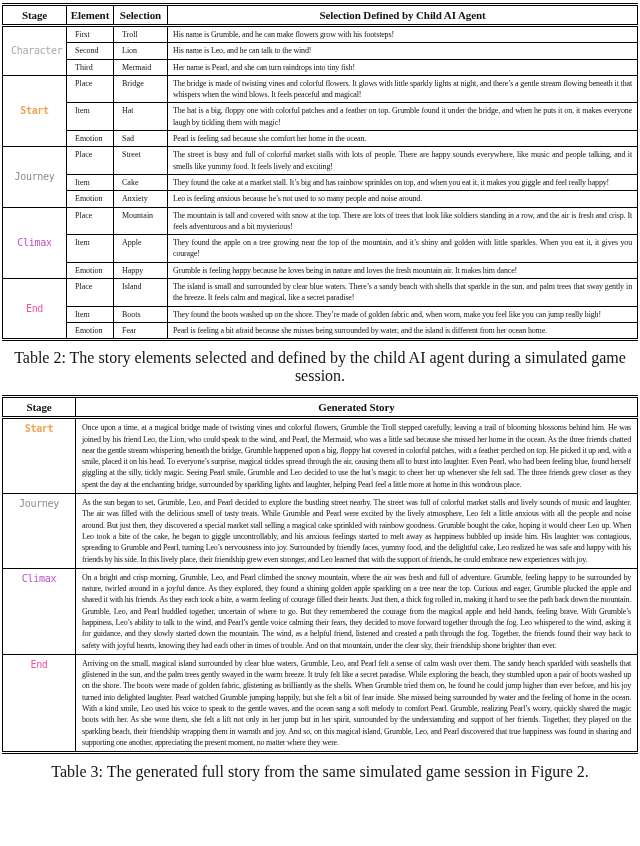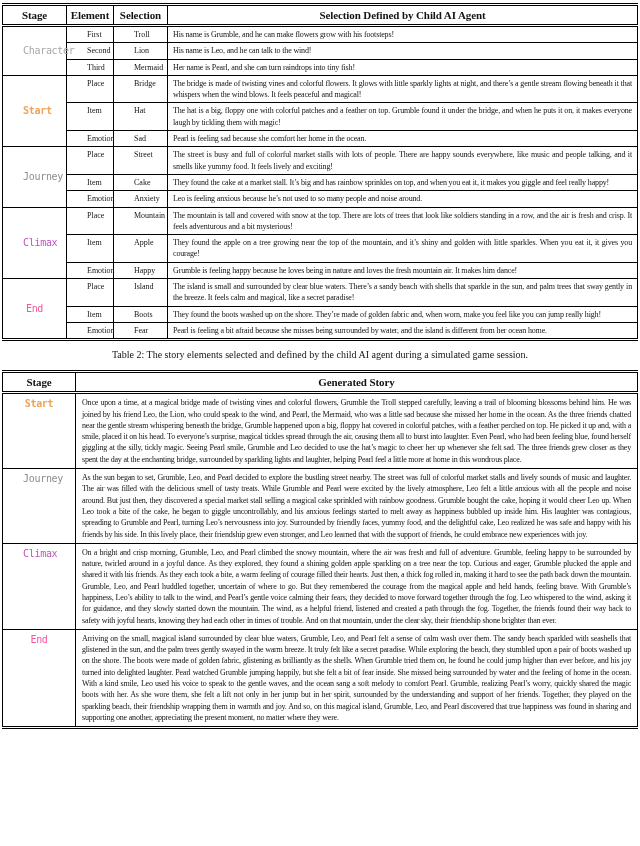--- a/index.html
+++ b/index.html
@@ -12,21 +12,21 @@
 
   table { border-collapse: collapse; width: 636px; table-layout: fixed; }
   table { border-top: 3px double #000; border-bottom: 3px double #000; }
   th, td { border: 1px solid #000; vertical-align: top; }
   thead th { border-bottom: 3px double #000; }
 
   th {
     font-weight: bold; font-size: 11px; text-align: center;
     padding: 3px 2px; letter-spacing: -0.1px;
   }
-  td { font-size: 8px; line-height: 11.3px; padding: 2px 20px; }
+  td { font-size: 8px; line-height: 11.3px; padding: 2px 8px; }
 
   
   .t2 .col-stage { width: 64px; }
   .t2 .col-element { width: 47px; }
   .t2 .col-selection { width: 54px; }
   .t2 td.desc { text-align: justify; padding: 2px 5px; letter-spacing: -0.15px; }
 
   
   .t3 .col-stage { width: 73px; }
   .t3 td.story { text-align: justify; padding: 3px 6px; letter-spacing: -0.2px; }
@@ -38,21 +38,21 @@
   .t2 td.stage { vertical-align: middle; }
   .t3 td.stage { vertical-align: top; padding-top: 4px; }
 
   .st-character { color: #a8a8a8; }
   .st-start     { color: #f0a356; font-weight: bold; margin-left: 32px; }
   .st-journey   { color: #8c8c8c; }
   .st-climax    { color: #bc53c0; }
   .st-end       { color: #f6539f; }
 
   .caption {
-    text-align: center; font-size: 10px; color: #141414;
+    text-align: center; font-size: 16px; color: #141414;
     margin: 8px 10px 10px 10px;
   }
   .caption.bottom { margin-top: 9px; }
 </style>
 </head>
 <body>
 
 <div class="page">
 
   <table class="t2">
@@ -185,14 +185,15 @@
         <td class="stage st-climax">Climax</td>
         <td class="story">On a bright and crisp morning, Grumble, Leo, and Pearl climbed the snowy mountain, where the air was fresh and full of adventure. Grumble, feeling happy to be surrounded by nature, twirled around in a joyful dance. As they explored, they found a shining golden apple sparkling on a tree near the top. Curious and eager, Grumble plucked the apple and shared it with his friends. As they each took a bite, a warm feeling of courage filled their hearts. Just then, a thick fog rolled in, making it hard to see the path back down the mountain. Grumble, Leo, and Pearl huddled together, uncertain of where to go. But they remembered the courage from the magical apple and held hands, feeling brave. With Grumble’s happiness, Leo’s ability to talk to the wind, and Pearl’s gentle voice calming their fears, they decided to move forward together through the fog. Leo whispered to the wind, asking it for guidance, and they slowly started down the mountain. The wind, as a helpful friend, listened and created a path through the fog. Together, the friends found their way back to safety with joyful hearts, knowing they had each other in times of trouble. And on that mountain, under the clear sky, their friendship shone brighter than ever.</td>
       </tr>
       <tr>
         <td class="stage st-end">End</td>
         <td class="story">Arriving on the small, magical island surrounded by clear blue waters, Grumble, Leo, and Pearl felt a sense of calm wash over them. The sandy beach sparkled with seashells that glistened in the sun, and the palm trees gently swayed in the warm breeze. It truly felt like a secret paradise. While exploring the beach, they stumbled upon a pair of boots washed up on the shore. The boots were made of golden fabric, glistening as brilliantly as the shells. When Grumble tried them on, he found he could jump higher than ever before, and his joy turned into delighted laughter. Pearl watched Grumble jumping happily, but she felt a bit of fear inside. She missed being surrounded by water and the feeling of home in the ocean. With a kind smile, Leo used his voice to speak to the gentle waves, and the ocean sang a soft melody to comfort Pearl. Grumble, realizing Pearl’s worry, quickly shared the magic boots with her. As she wore them, she felt a lift not only in her jump but in her spirit, surrounded by the understanding and support of her friends. Together, they played on the sparkling beach, their friendship wrapping them in warmth and joy. And so, on this magical island, Grumble, Leo, and Pearl discovered that true happiness was found in sharing and supporting one another, appreciating the present moment, no matter where they were.</td>
       </tr>
     </tbody>
   </table>
 
+  <div class="caption bottom">Table 3: The generated full story from the same simulated game session in Figure 2.</div>
 
 </div>
 
 </body></html>

